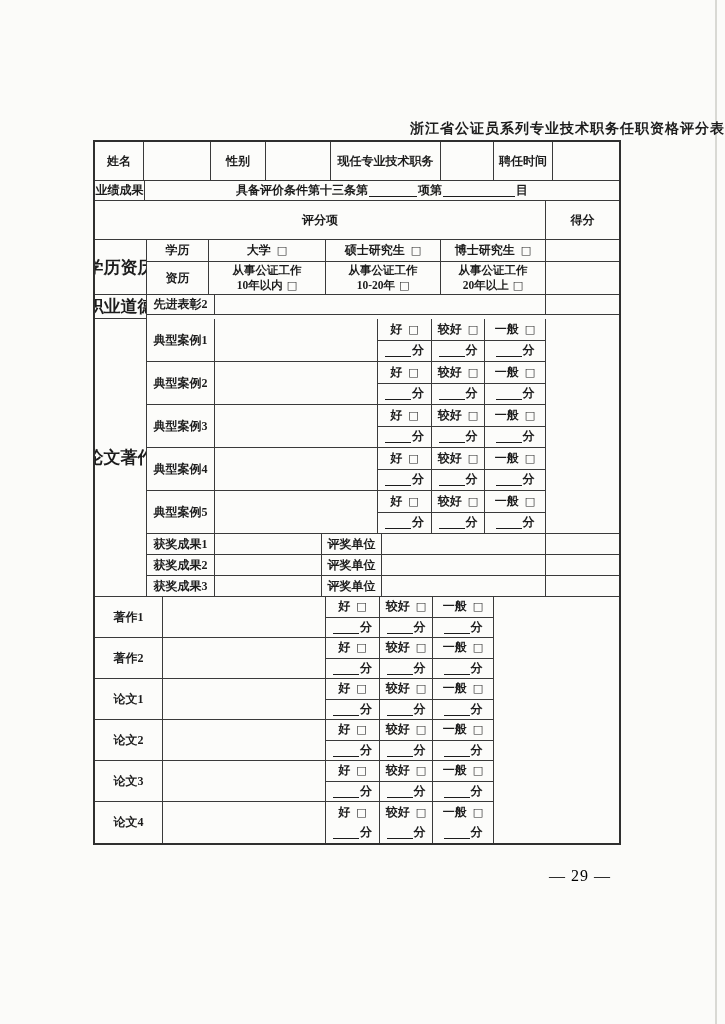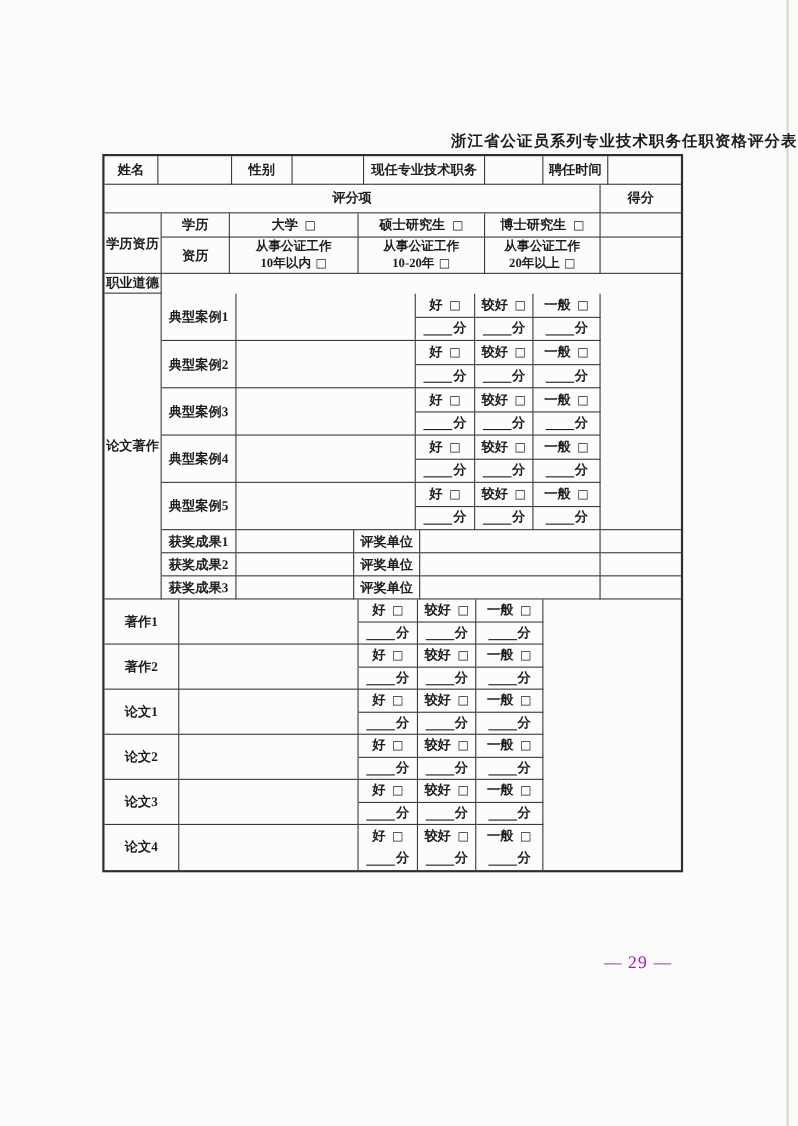--- a/index.html
+++ b/index.html
@@ -34,38 +34,38 @@
   .nb{border-bottom:none;}
   
   .w49{width:49px}.w50{width:50px}.w52{width:52px}.w53{width:53px}.w54{width:54px}
   .w55{width:55px}.w59{width:59px}.w60{width:60px}.w62{width:62px}
   .w64{width:64px}.w65{width:65px}.w66{width:66px}.w67{width:67px}.w68{width:68px}
   .w73{width:73px}.w105{width:105px}.w107{width:107px}.w110{width:110px}
   .w115{width:115px}.w117{width:117px}.w119{width:119px}.w163{width:163px}
   .w164{width:164px}.w175{width:175px}.w237{width:237px}.w331{width:331px}
   .w451{width:451px}.w474{width:474px}
   
-  .hA{height:26px}.hB{height:20px}.hC{height:22px}.hD{height:33px}
+  .hA{height:39px}.hB{height:20px}.hC{height:22px}.hD{height:33px}
   .hE{height:43px}.hF{height:21px}.hG{height:41px}
   .cb{font-family:"DejaVu Sans","Liberation Sans",sans-serif;font-size:11px;margin-left:6px;font-weight:400;}
   .cb2{margin-left:4px;}
   .u{display:inline-block;border-bottom:1px solid #1c1c1c;height:12px;}
   .u26{width:26px;margin-right:1px;}
   .u48{width:48px;margin:0 1px;}
   .u72{width:72px;margin:0 1px;}
   .rate{width:168px;display:flex;flex-direction:column;}
   .rrow{flex:1;display:flex;align-items:stretch;}
   .rrow .cell{font-size:12px;}
   .rc1{width:54px}.rc2{width:53px}.rc3{width:61px}
   .twoline{line-height:15px;white-space:normal;font-size:11.5px;}
   .page-num{
     position:absolute;top:867px;left:530px;width:100px;text-align:center;
-    font-size:16px;letter-spacing:1px;color:#a21caf;
+    font-size:16px;letter-spacing:1px;color:#000000;
   }
-  .grp{font-size:12px;}
+  .grp{font-size:17px;}
 </style>
 </head>
 <body>
 
 <div class="page-edge"></div>
 
 <div class="doc-title">浙江省公证员系列专业技术职务任职资格评分表</div>
 
 <div class="tbl">
 
@@ -75,20 +75,30 @@
     <div class="cell w55">性别</div>
     <div class="cell w65"></div>
     <div class="cell w110">现任专业技术职务</div>
     <div class="cell w53"></div>
     <div class="cell w59">聘任时间</div>
     <div class="cell w66 nr"></div>
   </div>
 
 
 
+  <div class="row hB">
+    <div class="cell w50">业绩成果</div>
+    <div class="cell w474 nr">
+      <span>具备评价条件第十三条第</span>
+        <span class="u u48"></span>
+        <span>项第</span>
+        <span class="u u72"></span>
+        <span>目</span>
+    </div>
+  </div>
 
   <div class="row hA">
     <div class="cell w451">评分项</div>
     <div class="cell w73 nr">得分</div>
   </div>
 
   <div class="sect">
     <div class="cell w52 grp">学历资历</div>
     <div class="col flex1">
       <div class="row hC">
@@ -130,20 +140,25 @@
         <div class="cell w73 nr"></div>
       </div>
     </div>
   </div>
 
   <div class="sect">
     <div class="cell w52 grp">职业道德</div>
     <div class="col flex1">
 
 
+        <div class="row hB">
+          <div class="cell w68">先进表彰2</div>
+          <div class="cell w331"></div>
+          <div class="cell w73 nr"></div>
+        </div>
       </div>
   </div>
 
   <div class="sect">
     <div class="cell w52 grp">论文著作</div>
     <div class="col flex1">
       <div class="row">
         <div class="col flex1">
 
             <div class="row hE">

